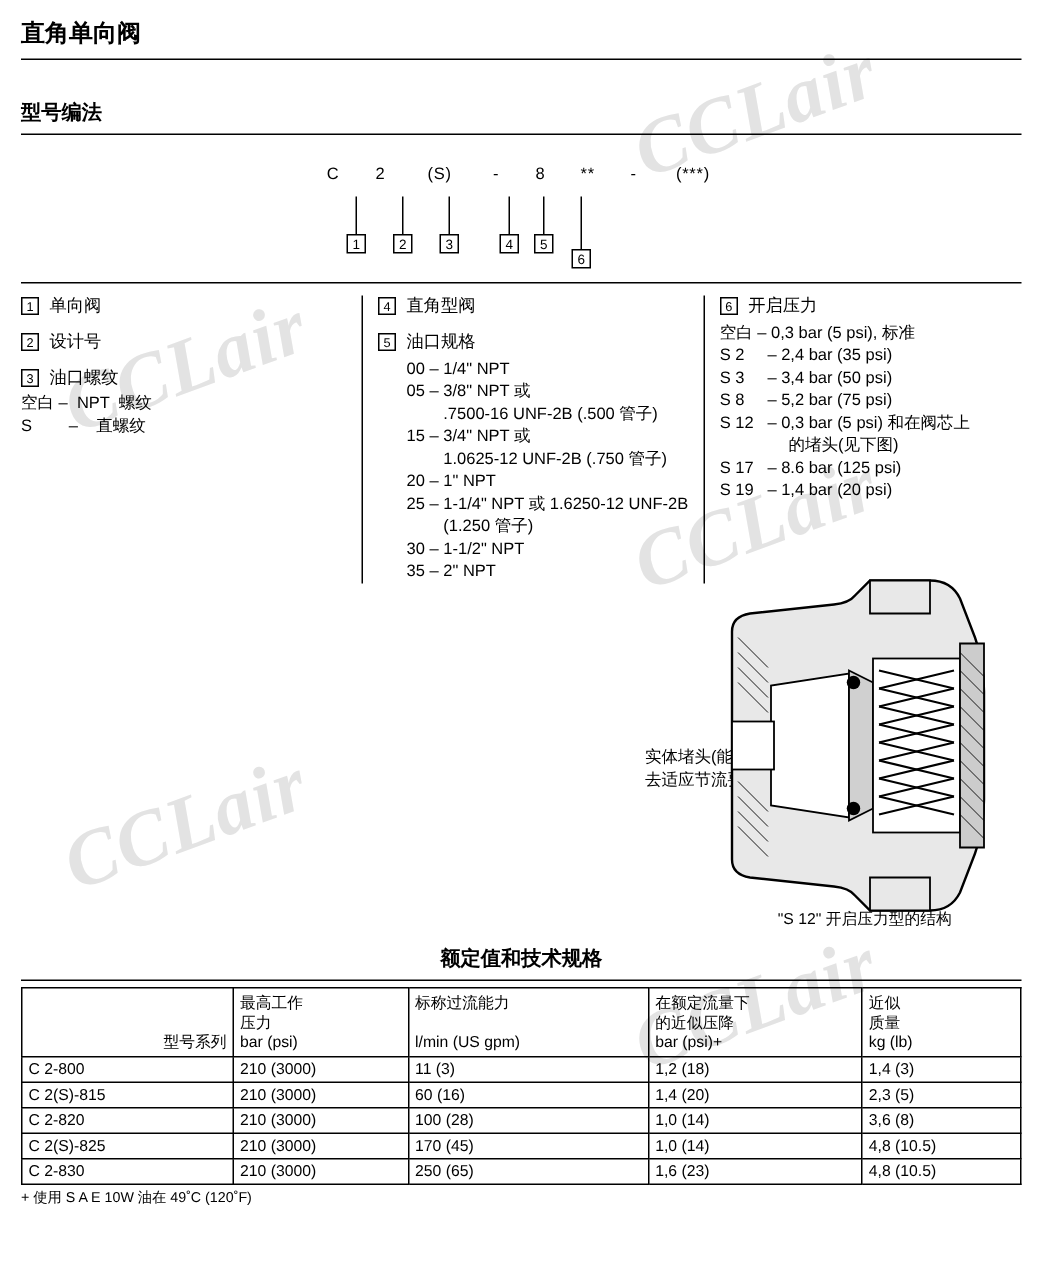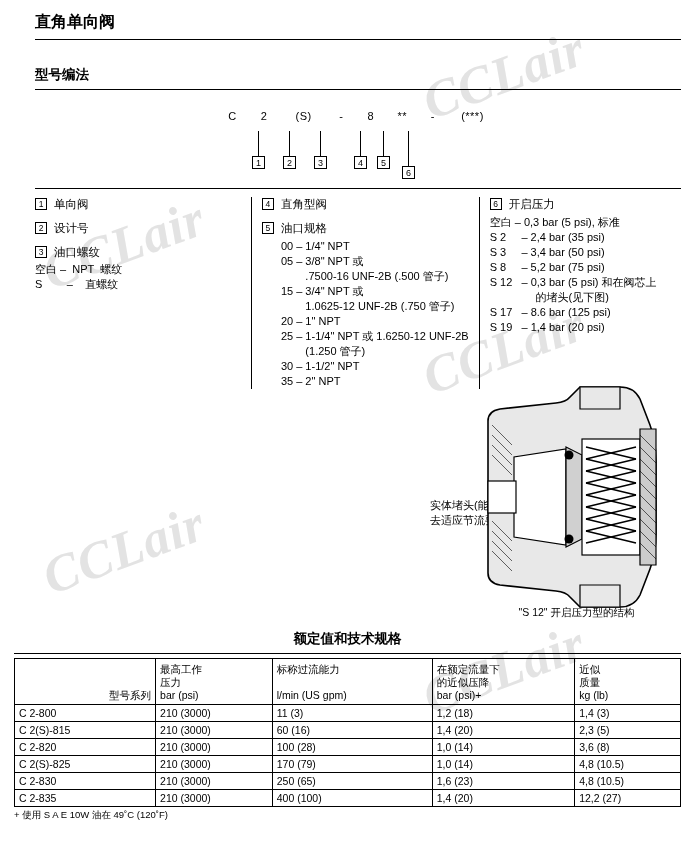--- a/index.html
+++ b/index.html
@@ -27,21 +27,21 @@
     white-space: nowrap;
     z-index: 0;
     pointer-events: none;
   }
   .wm1 { left: 420px; top: 45px; }
   .wm2 { left: 40px;  top: 215px; }
   .wm3 { left: 420px; top: 320px; }
   .wm4 { left: 40px;  top: 520px; }
   .wm5 { left: 420px; top: 640px; }
 
-  .layer { position: relative; z-index: 2; padding-left: 21px; }
+  .layer { position: relative; z-index: 2; }
 
   
   .page-title {
     font-size: 16px;
     font-weight: bold;
     padding: 12px 14px 0 14px;
   }
   .title-rule {
     border-bottom: 1px solid #000;
     margin: 6px 14px 0 14px;
@@ -410,36 +410,29 @@
         <tr>
           <td>C 2-820</td>
           <td>210 (3000)</td>
           <td>100 (28)</td>
           <td>1,0 (14)</td>
           <td>3,6 (8)</td>
         </tr>
         <tr>
           <td>C 2(S)-825</td>
           <td>210 (3000)</td>
-          <td>170 (79)</td>
+          <td>170 (45)</td>
           <td>1,0 (14)</td>
           <td>4,8 (10.5)</td>
         </tr>
         <tr>
           <td>C 2-830</td>
           <td>210 (3000)</td>
           <td>250 (65)</td>
           <td>1,6 (23)</td>
           <td>4,8 (10.5)</td>
         </tr>
-        <tr>
-          <td>C 2-835</td>
-          <td>210 (3000)</td>
-          <td>400 (100)</td>
-          <td>1,4 (20)</td>
-          <td>12,2 (27)</td>
-        </tr>
       </tbody>
     </table>
     <div class="footnote">+ 使用 S A E 10W 油在 49˚C (120˚F)</div>
   </div>
 
 </div>
 
 </body></html>

